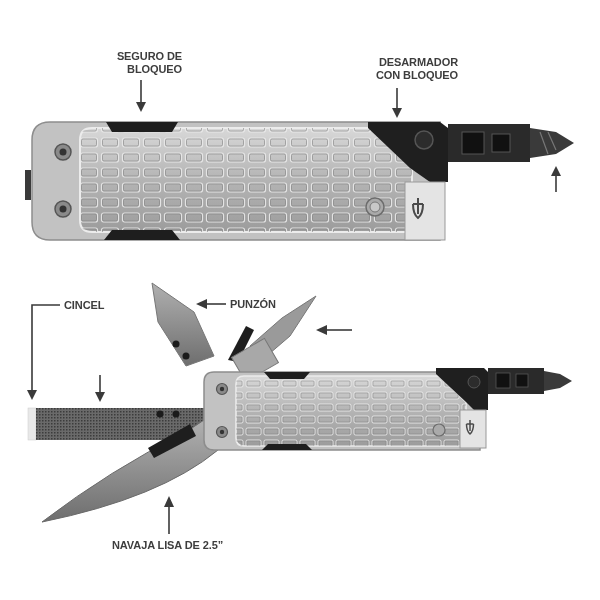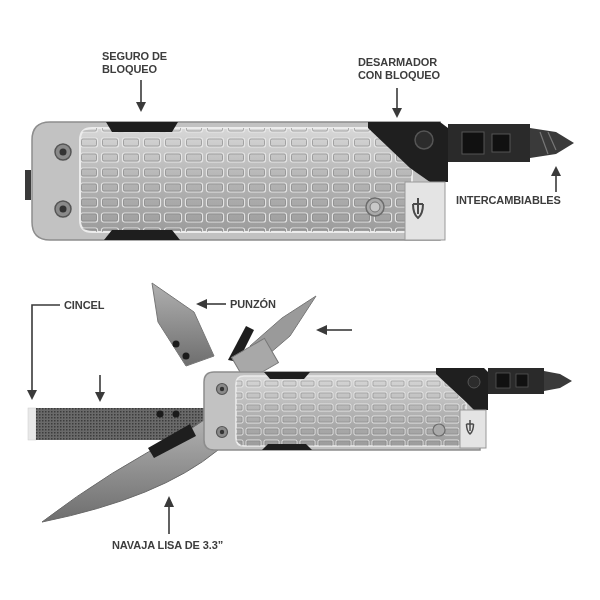--- a/index.html
+++ b/index.html
@@ -1,21 +1,21 @@
 <!DOCTYPE html>
 <html><head>
 <meta charset="utf-8">
 <style>
   html, body { margin: 0; padding: 0; background: #ffffff; }
   body { width: 600px; height: 600px; position: relative; overflow: hidden;
          font-family: "Liberation Sans", "DejaVu Sans", sans-serif; }
   .stage { position: absolute; left: 0; top: 0; width: 600px; height: 600px; }
   .label { position: absolute; color: #3d3d3d; font-weight: bold; font-size: 11px;
            line-height: 13px; letter-spacing: -0.1px; white-space: nowrap; }
-  .label.center { text-align: left; }
+  .label.center { text-align: right; }
   .label span { display: block; }
   svg { position: absolute; left: 0; top: 0; }
 </style>
 </head>
 <body>
 
 <div class="stage">
 
   <svg width="600" height="600" viewBox="0 0 600 600">
     <defs>
@@ -154,30 +154,29 @@
     <span>SEGURO DE</span>
     <span>BLOQUEO</span>
   </div>
 
   <div class="label center" style="left:358px; top:56px; width:100px;">
     <span>DESARMADOR</span>
     <span>CON BLOQUEO</span>
   </div>
 
   <div class="label" style="left:456px; top:194px;">
-    <span>INTERCAMBIABLES</span>
   </div>
 
   <div class="label" style="left:64px; top:299px;">
     <span>CINCEL</span>
   </div>
 
 
   <div class="label" style="left:230px; top:298px;">
     <span>PUNZÓN</span>
   </div>
 
 
   <div class="label" style="left:112px; top:539px;">
-    <span>NAVAJA LISA DE 3.3”</span>
+    <span>NAVAJA LISA DE 2.5”</span>
   </div>
 
 </div>
 
 </body></html>

